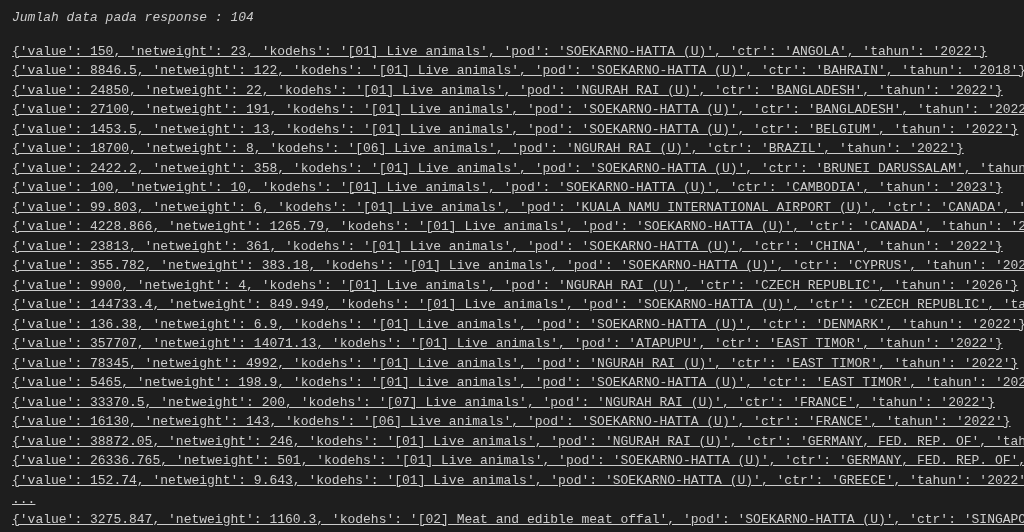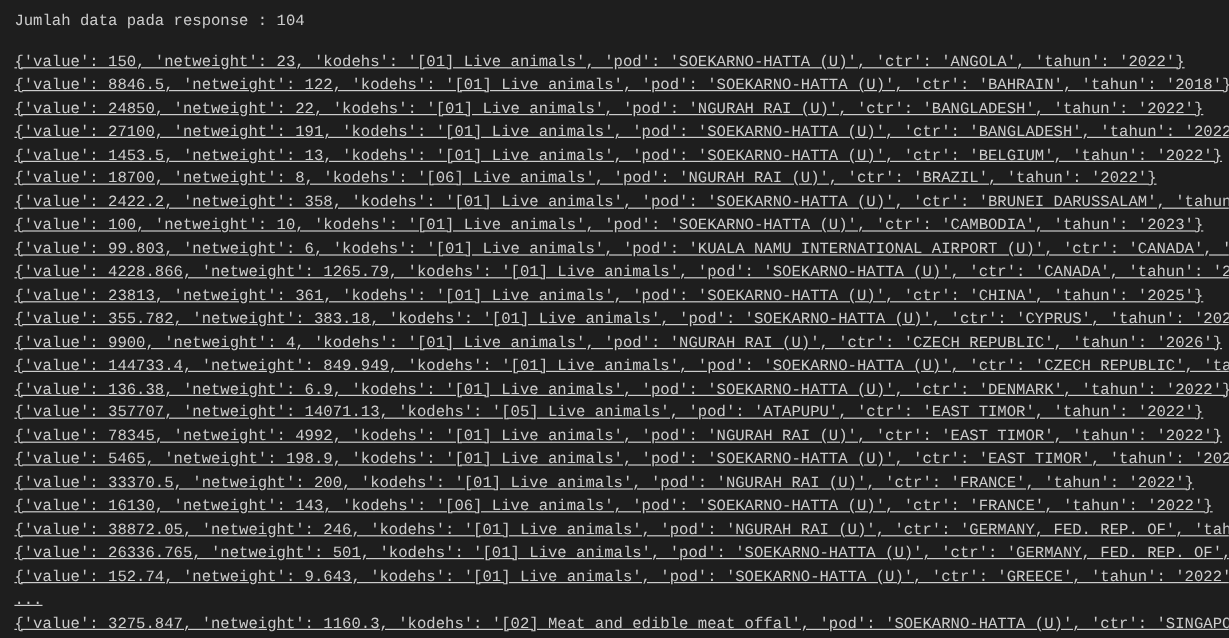--- a/index.html
+++ b/index.html
@@ -14,20 +14,21 @@
       font-size: 13px;
       line-height: 1.5;
       padding: 8px 12px;
       width: 1024px;
       height: 532px;
       overflow: hidden;
       white-space: nowrap;
     }
     .header-line {
       margin-bottom: 14px;
+      font-style: italic;
     }
     .output-line {
       white-space: pre;
       text-decoration: underline;
     }
     .ellipsis-line {
       margin: 0;
     }
   </style>
 </head>
@@ -39,29 +40,29 @@
     <div class="output-line">{'value': 150, 'netweight': 23, 'kodehs': '[01] Live animals', 'pod': 'SOEKARNO-HATTA (U)', 'ctr': 'ANGOLA', 'tahun': '2022'}</div>
     <div class="output-line">{'value': 8846.5, 'netweight': 122, 'kodehs': '[01] Live animals', 'pod': 'SOEKARNO-HATTA (U)', 'ctr': 'BAHRAIN', 'tahun': '2018'}</div>
     <div class="output-line">{'value': 24850, 'netweight': 22, 'kodehs': '[01] Live animals', 'pod': 'NGURAH RAI (U)', 'ctr': 'BANGLADESH', 'tahun': '2022'}</div>
     <div class="output-line">{'value': 27100, 'netweight': 191, 'kodehs': '[01] Live animals', 'pod': 'SOEKARNO-HATTA (U)', 'ctr': 'BANGLADESH', 'tahun': '2022'}</div>
     <div class="output-line">{'value': 1453.5, 'netweight': 13, 'kodehs': '[01] Live animals', 'pod': 'SOEKARNO-HATTA (U)', 'ctr': 'BELGIUM', 'tahun': '2022'}</div>
     <div class="output-line">{'value': 18700, 'netweight': 8, 'kodehs': '[06] Live animals', 'pod': 'NGURAH RAI (U)', 'ctr': 'BRAZIL', 'tahun': '2022'}</div>
     <div class="output-line">{'value': 2422.2, 'netweight': 358, 'kodehs': '[01] Live animals', 'pod': 'SOEKARNO-HATTA (U)', 'ctr': 'BRUNEI DARUSSALAM', 'tahun': '2022'}</div>
     <div class="output-line">{'value': 100, 'netweight': 10, 'kodehs': '[01] Live animals', 'pod': 'SOEKARNO-HATTA (U)', 'ctr': 'CAMBODIA', 'tahun': '2023'}</div>
     <div class="output-line">{'value': 99.803, 'netweight': 6, 'kodehs': '[01] Live animals', 'pod': 'KUALA NAMU INTERNATIONAL AIRPORT (U)', 'ctr': 'CANADA', 'tahun': '2022'}</div>
     <div class="output-line">{'value': 4228.866, 'netweight': 1265.79, 'kodehs': '[01] Live animals', 'pod': 'SOEKARNO-HATTA (U)', 'ctr': 'CANADA', 'tahun': '2022'}</div>
-    <div class="output-line">{'value': 23813, 'netweight': 361, 'kodehs': '[01] Live animals', 'pod': 'SOEKARNO-HATTA (U)', 'ctr': 'CHINA', 'tahun': '2025'}</div>
+    <div class="output-line">{'value': 23813, 'netweight': 361, 'kodehs': '[01] Live animals', 'pod': 'SOEKARNO-HATTA (U)', 'ctr': 'CHINA', 'tahun': '2022'}</div>
     <div class="output-line">{'value': 355.782, 'netweight': 383.18, 'kodehs': '[01] Live animals', 'pod': 'SOEKARNO-HATTA (U)', 'ctr': 'CYPRUS', 'tahun': '2022'}</div>
     <div class="output-line">{'value': 9900, 'netweight': 4, 'kodehs': '[01] Live animals', 'pod': 'NGURAH RAI (U)', 'ctr': 'CZECH REPUBLIC', 'tahun': '2026'}</div>
     <div class="output-line">{'value': 144733.4, 'netweight': 849.949, 'kodehs': '[01] Live animals', 'pod': 'SOEKARNO-HATTA (U)', 'ctr': 'CZECH REPUBLIC', 'tahun': '2022'}</div>
     <div class="output-line">{'value': 136.38, 'netweight': 6.9, 'kodehs': '[01] Live animals', 'pod': 'SOEKARNO-HATTA (U)', 'ctr': 'DENMARK', 'tahun': '2022'}</div>
-    <div class="output-line">{'value': 357707, 'netweight': 14071.13, 'kodehs': '[05] Live animals', 'pod': 'ATAPUPU', 'ctr': 'EAST TIMOR', 'tahun': '2022'}</div>
+    <div class="output-line">{'value': 357707, 'netweight': 14071.13, 'kodehs': '[01] Live animals', 'pod': 'ATAPUPU', 'ctr': 'EAST TIMOR', 'tahun': '2022'}</div>
     <div class="output-line">{'value': 78345, 'netweight': 4992, 'kodehs': '[01] Live animals', 'pod': 'NGURAH RAI (U)', 'ctr': 'EAST TIMOR', 'tahun': '2022'}</div>
     <div class="output-line">{'value': 5465, 'netweight': 198.9, 'kodehs': '[01] Live animals', 'pod': 'SOEKARNO-HATTA (U)', 'ctr': 'EAST TIMOR', 'tahun': '2022'}</div>
-    <div class="output-line">{'value': 33370.5, 'netweight': 200, 'kodehs': '[01] Live animals', 'pod': 'NGURAH RAI (U)', 'ctr': 'FRANCE', 'tahun': '2022'}</div>
+    <div class="output-line">{'value': 33370.5, 'netweight': 200, 'kodehs': '[07] Live animals', 'pod': 'NGURAH RAI (U)', 'ctr': 'FRANCE', 'tahun': '2022'}</div>
     <div class="output-line">{'value': 16130, 'netweight': 143, 'kodehs': '[06] Live animals', 'pod': 'SOEKARNO-HATTA (U)', 'ctr': 'FRANCE', 'tahun': '2022'}</div>
     <div class="output-line">{'value': 38872.05, 'netweight': 246, 'kodehs': '[01] Live animals', 'pod': 'NGURAH RAI (U)', 'ctr': 'GERMANY, FED. REP. OF', 'tahun': '2022'}</div>
     <div class="output-line">{'value': 26336.765, 'netweight': 501, 'kodehs': '[01] Live animals', 'pod': 'SOEKARNO-HATTA (U)', 'ctr': 'GERMANY, FED. REP. OF', 'tahun': '2022'}</div>
     <div class="output-line">{'value': 152.74, 'netweight': 9.643, 'kodehs': '[01] Live animals', 'pod': 'SOEKARNO-HATTA (U)', 'ctr': 'GREECE', 'tahun': '2022'}</div>
   </div>
 <div class="output-line ellipsis-line">...</div>
 <div id="lines-bottom">
     <div class="output-line">{'value': 3275.847, 'netweight': 1160.3, 'kodehs': '[02] Meat and edible meat offal', 'pod': 'SOEKARNO-HATTA (U)', 'ctr': 'SINGAPORE', 'tahun': '2022'}</div>
     <div class="output-line">{'value': 822676.352, 'netweight': 315489.36, 'kodehs': '[02] Meat and edible meat offal', 'pod': 'TANJUNG PRIOK', 'ctr': 'SINGAPORE', 'tahun': '2022'}</div>
   </div>

